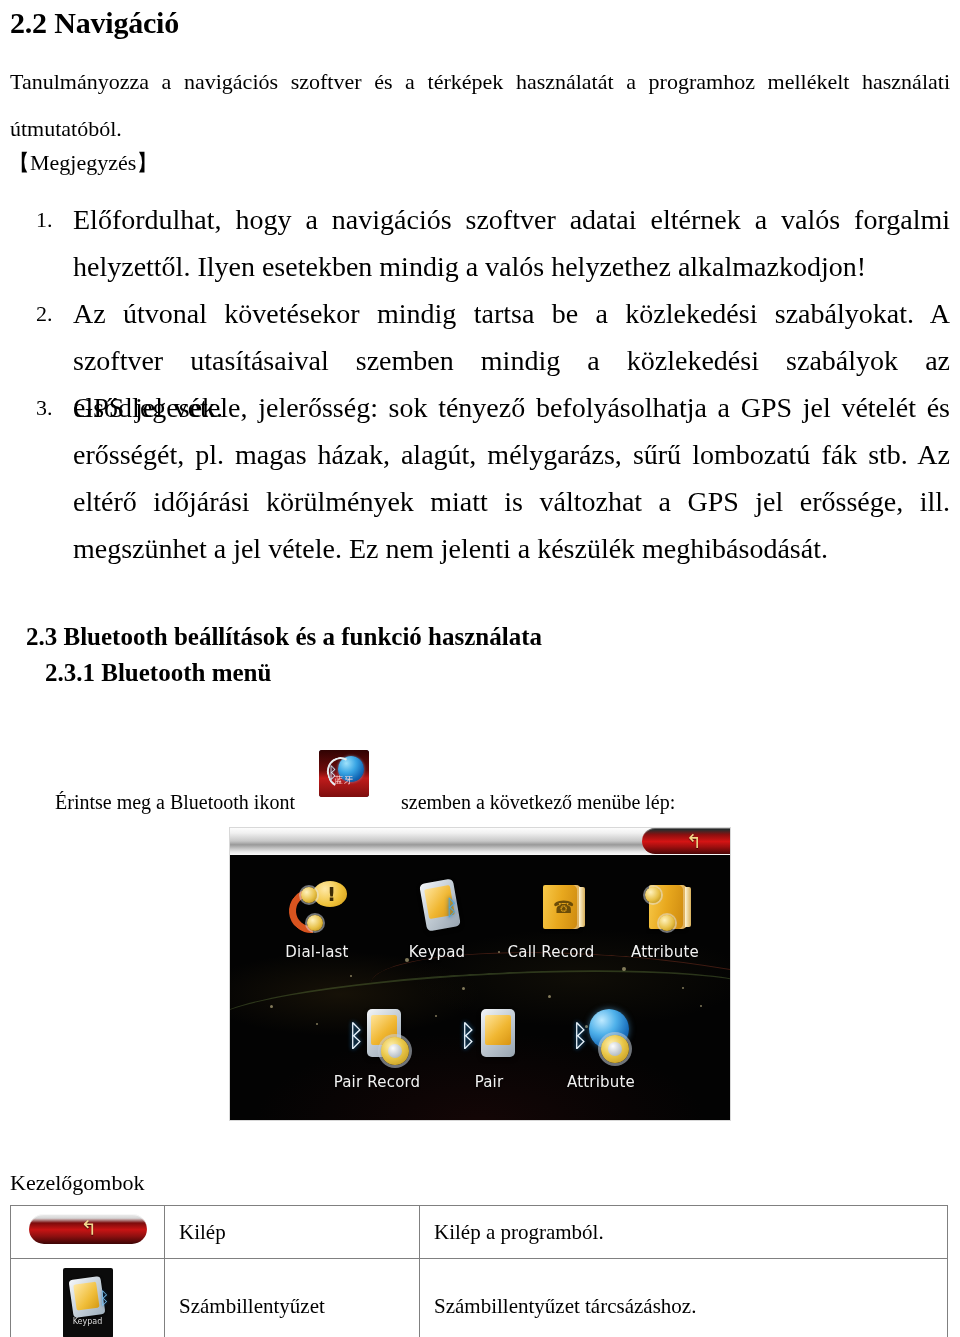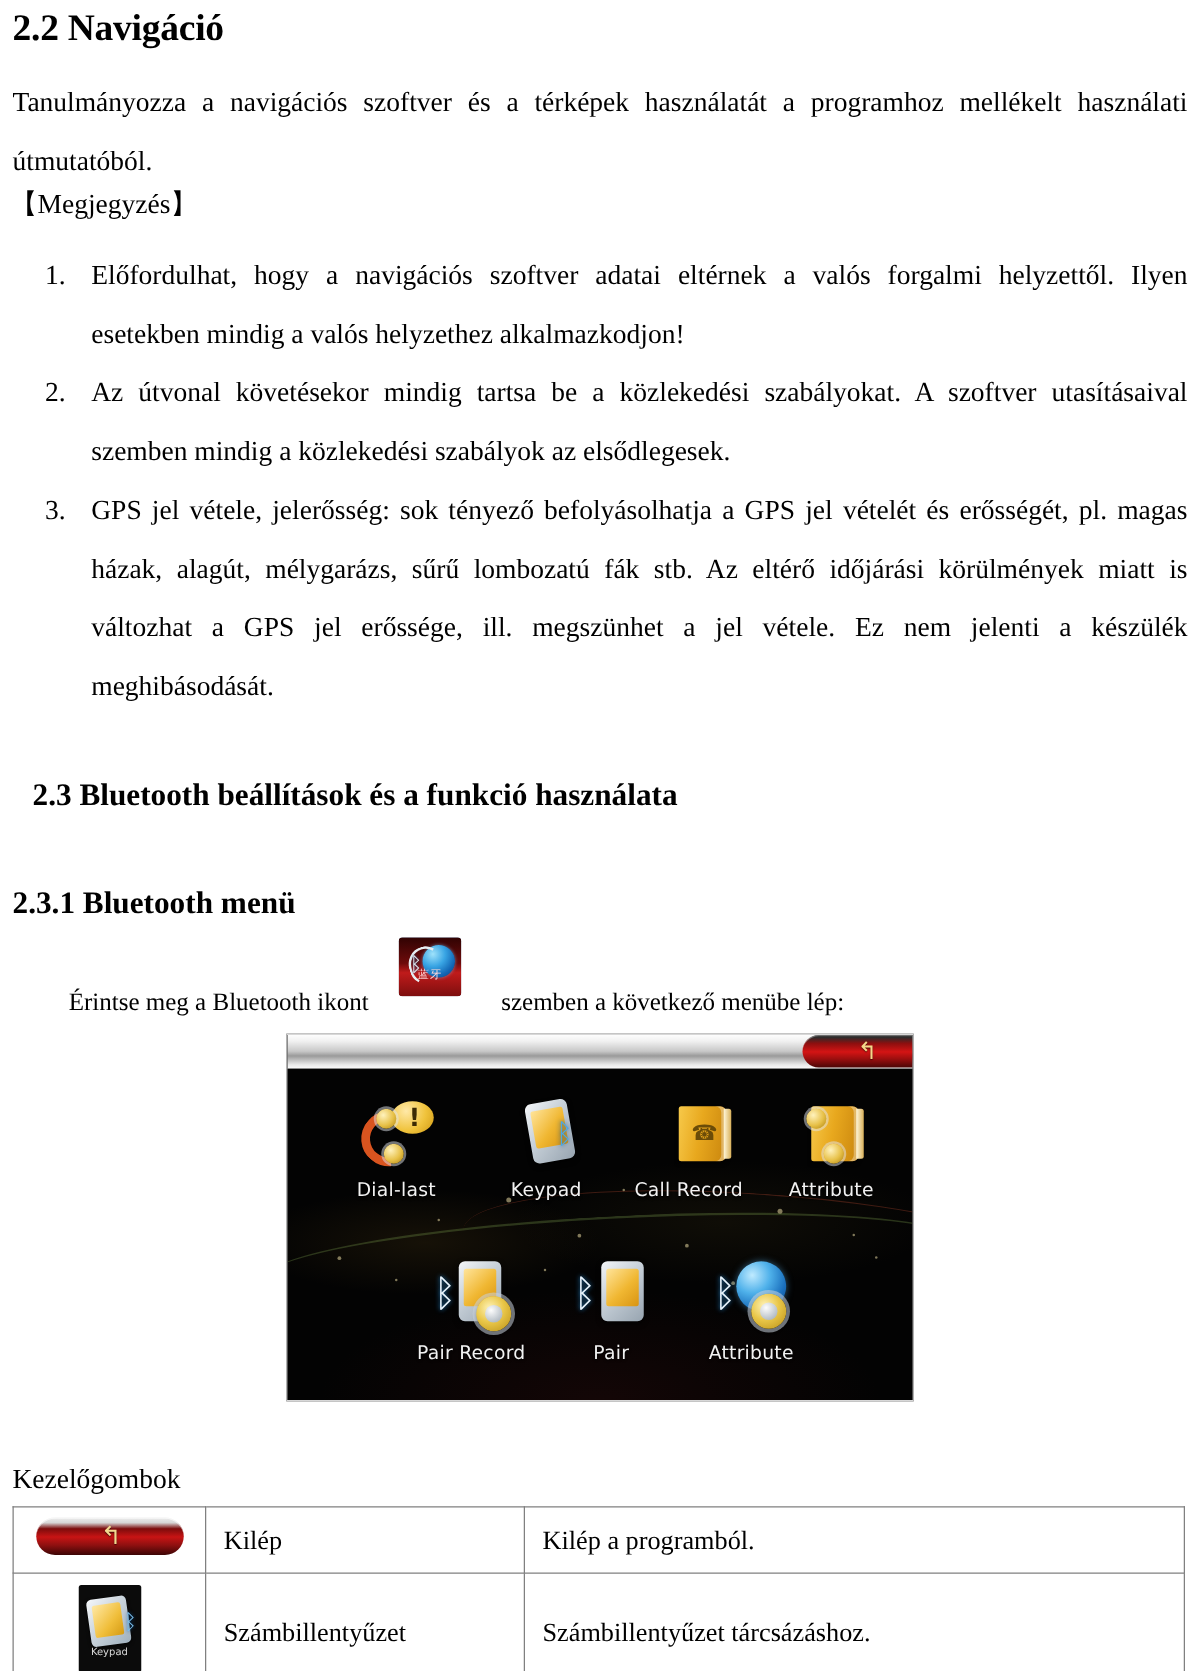--- a/index.html
+++ b/index.html
@@ -36,21 +36,21 @@
 
   .h3 {
     position: absolute;
     left: 10px;
     font-weight: bold;
     font-size: 25px;
     line-height: 29px;
     white-space: nowrap;
   }
   #heading-23 { top: 622px; margin-left: 16px; }
-  #heading-231 { top: 708px; }
+  #heading-231 { top: 658px; margin-left: 35px; }
 
   
   .para {
     position: absolute;
     left: 10px;
     width: 940px;
     font-size: 22px;
     line-height: 47px;
     text-align: justify;
     text-justify: inter-word;
@@ -76,21 +76,21 @@
     position: absolute;
     left: 0;
     top: 0;
     width: 32px;
     font-size: 22px;
     line-height: 47px;
     text-align: left;
   }
   .list-body {
     margin-left: 37px;
-    font-size: 22px;
+    font-size: 28px;
     line-height: 47px;
     text-align: justify;
     text-justify: inter-word;
   }
 
   
   #touch-line {
     position: absolute;
     left: 55px;
     top: 787px;

